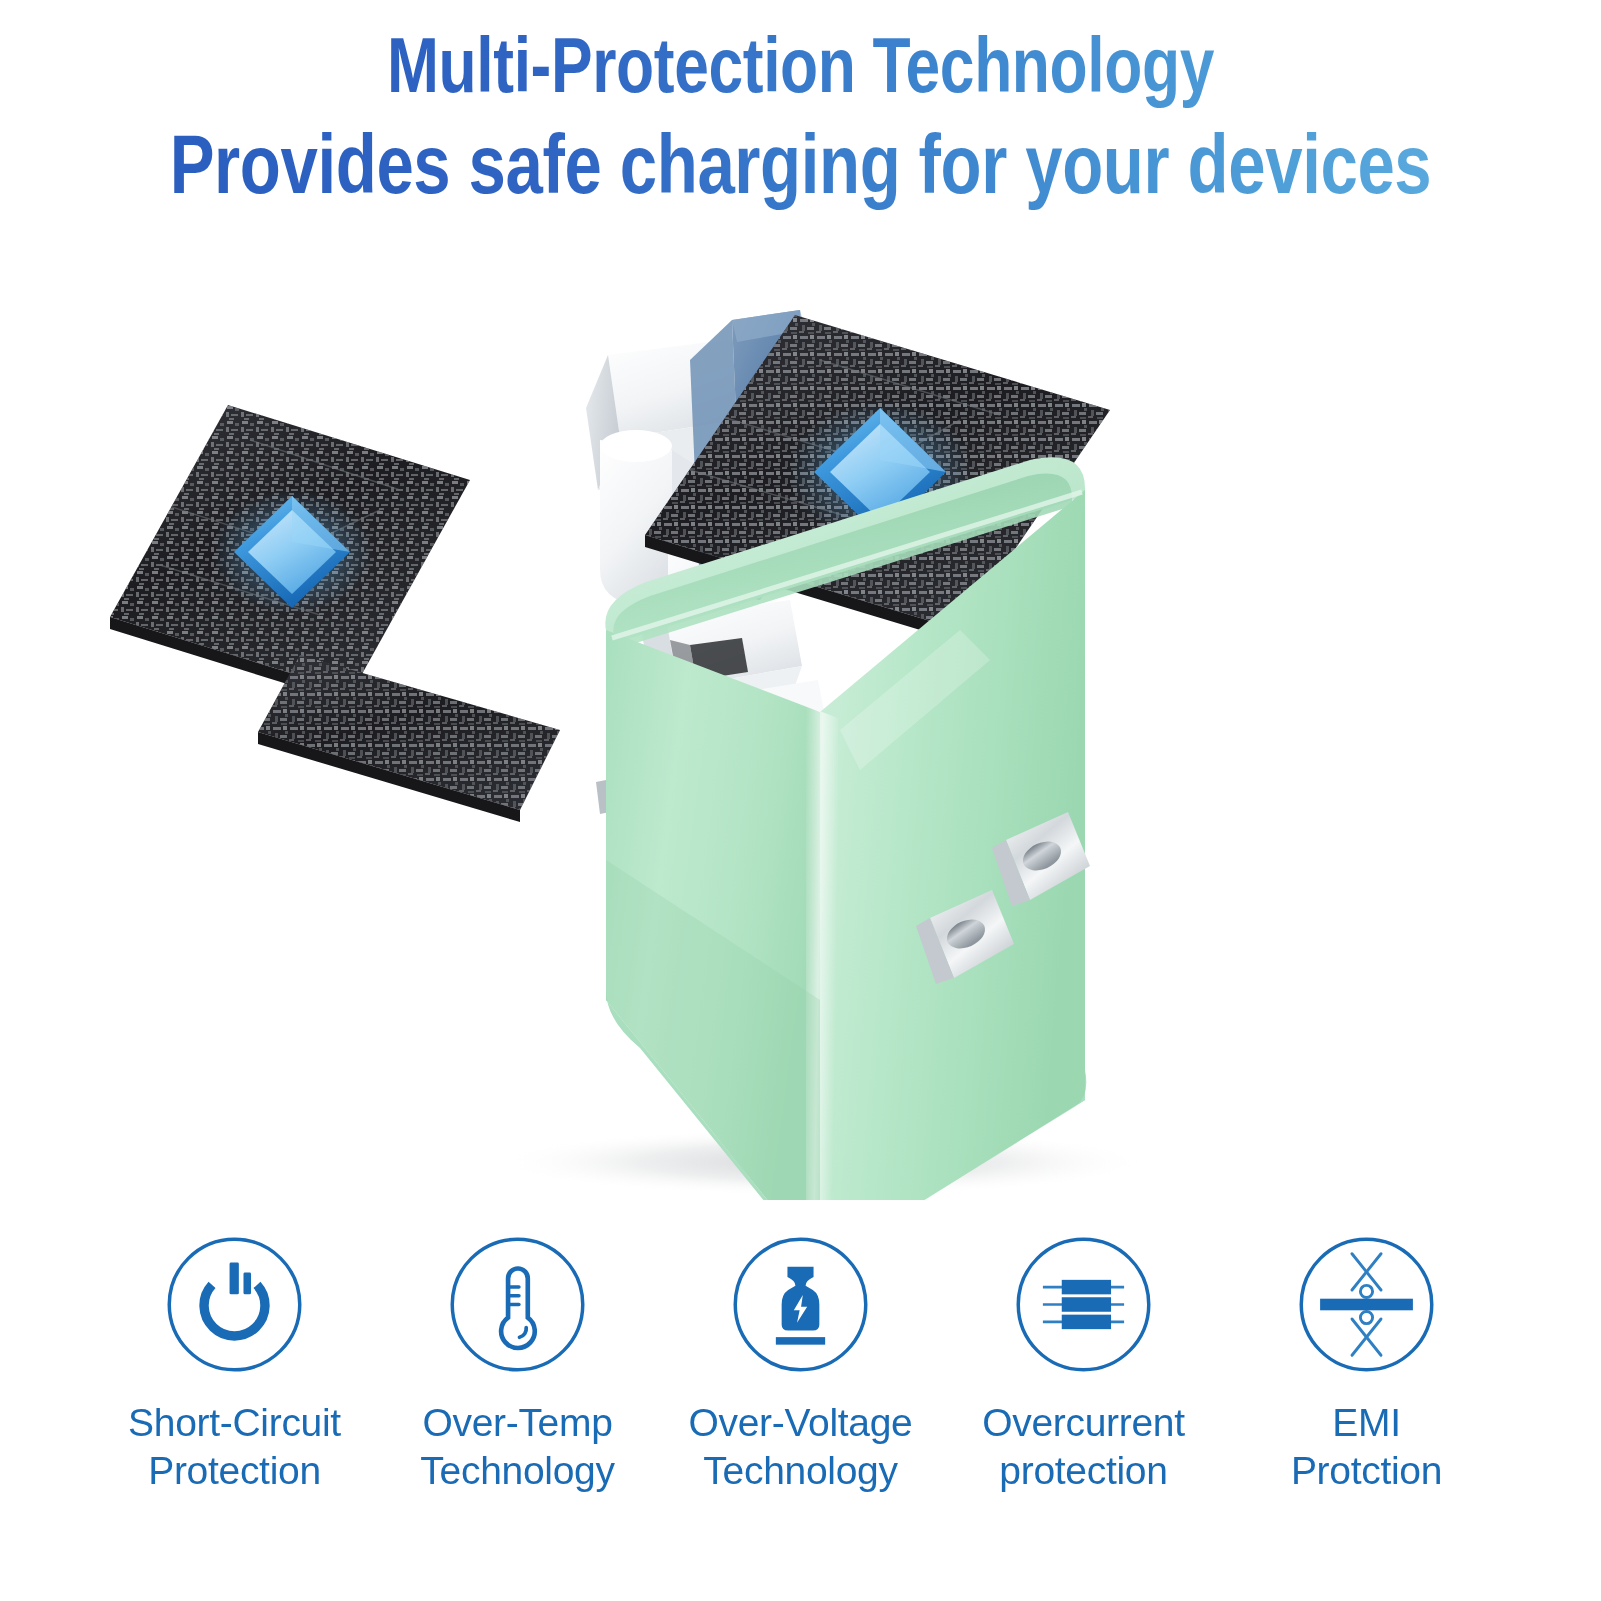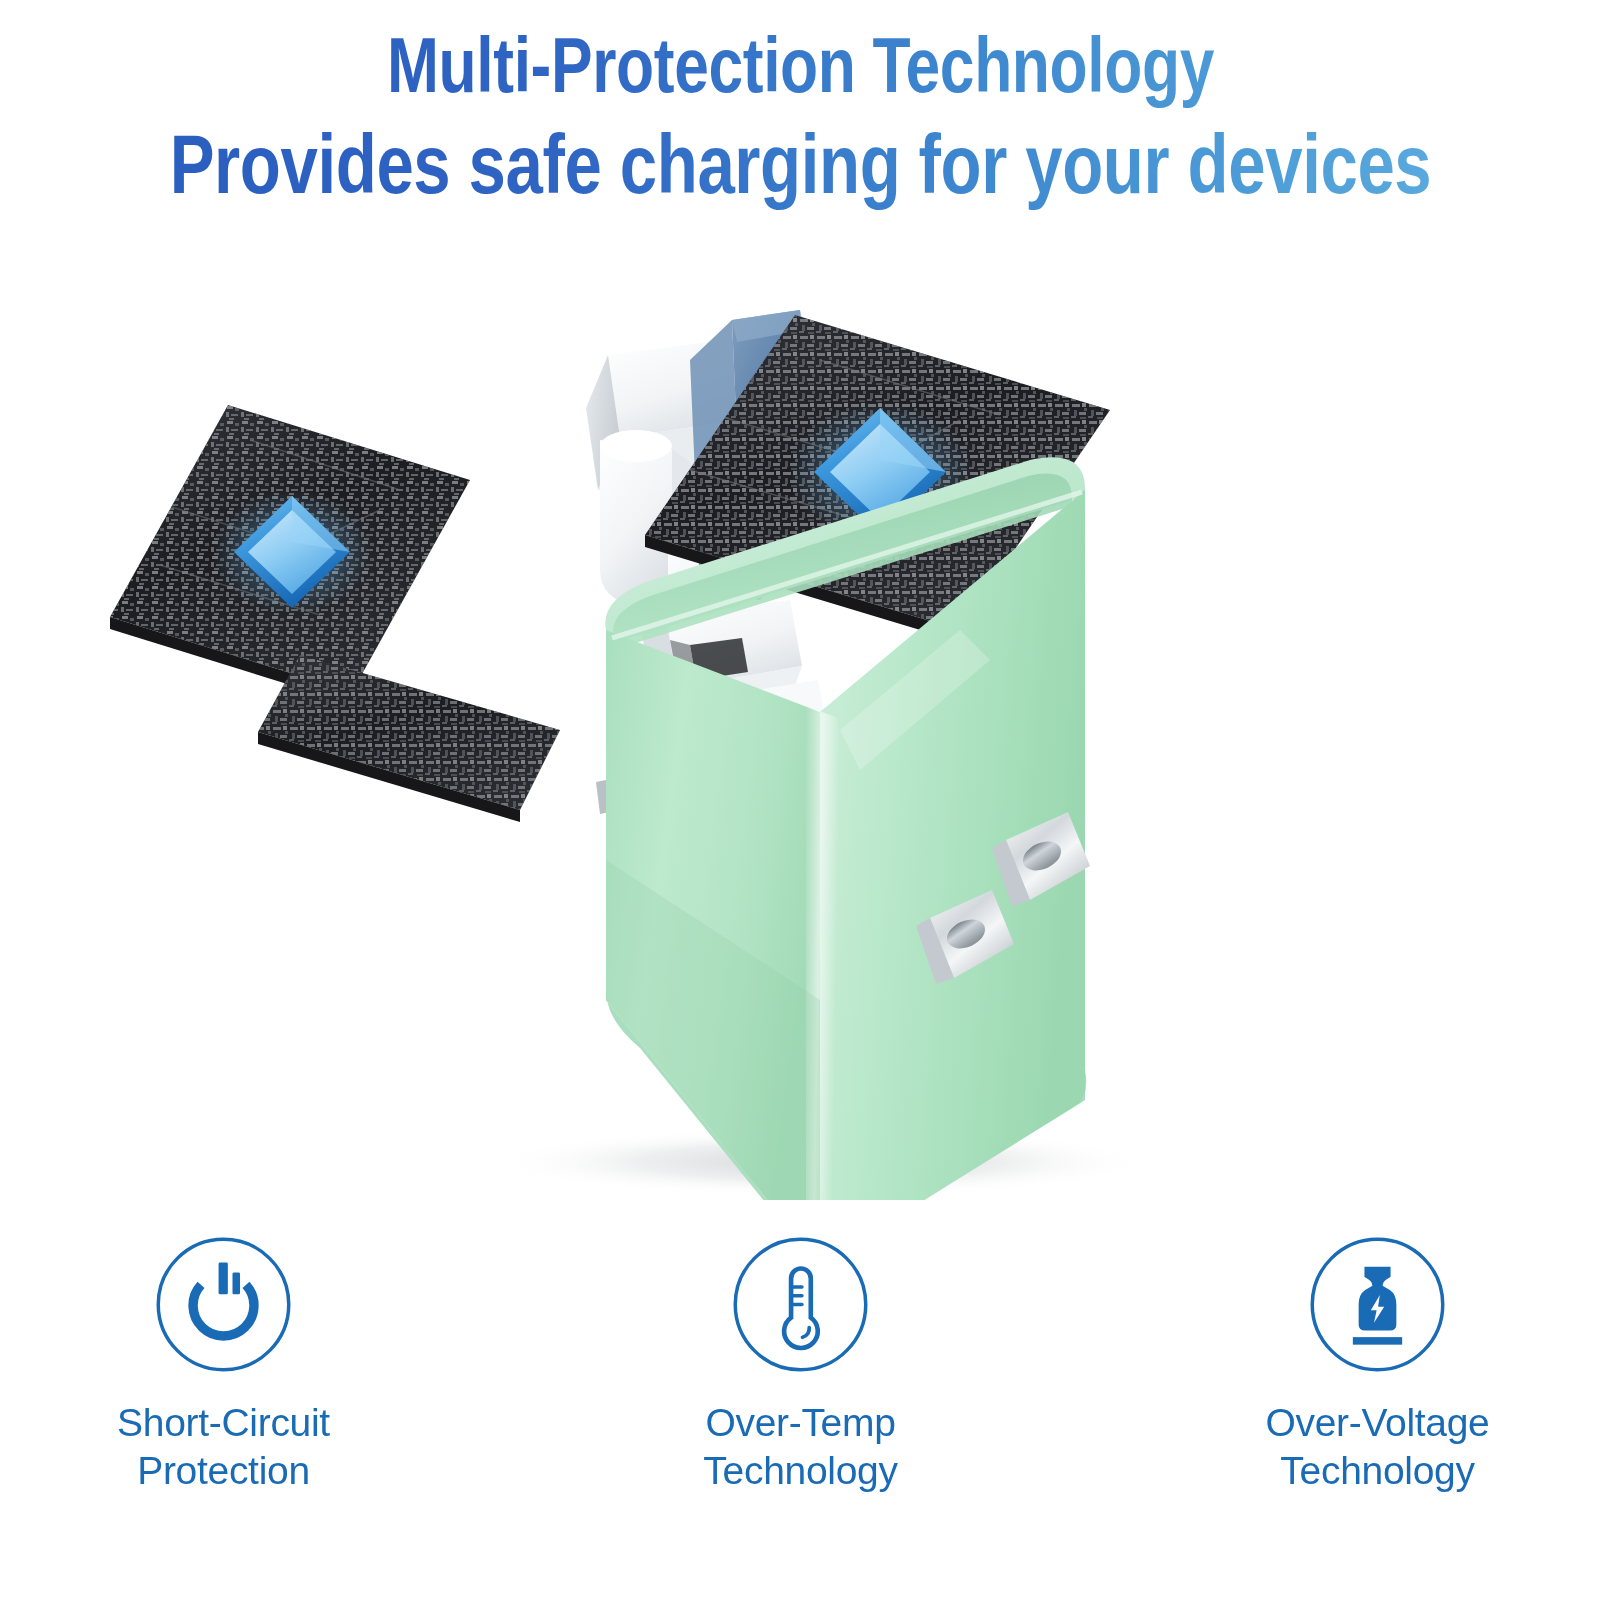--- a/index.html
+++ b/index.html
@@ -60,21 +60,21 @@
   }
   .product-svg { display: block; }
 
   
   .features {
     position: absolute;
     left: 82px;
     top: 1232px;
     width: 1437px;
     display: flex;
-    justify-content: space-between;
+    justify-content: center;
     align-items: flex-start;
   }
   .feature {
     width: 283px;
     display: flex;
     flex-direction: column;
     align-items: center;
   }
   .feature-icon-wrap {
     width: 145px;
@@ -393,15 +393,50 @@
                  Q63,68 58.5,68 L41.5,68 Q37,68 37,64 L37,50 Q37,43 41.5,40 L46.5,37
                  Q46.5,33.5 41,31 Z" fill="#1a6bb5"></path>
         <polygon points="51.6,43.5 45.4,54 49.4,54 47.6,62.5 54.6,51.5 50.4,51.5" fill="#ffffff"></polygon>
         <rect x="33" y="72.5" width="34" height="5.2" fill="#1a6bb5"></rect>
       </svg>
     </span>
     <span class="feature-label">Over-Voltage
 Technology</span>
   </div>
 
-
+  <div class="feature">
+    <span class="feature-icon-wrap">
+      <svg viewBox="0 0 100 100" width="145" height="145">
+        <circle cx="50" cy="50" r="45" fill="none" stroke="#1a6bb5" stroke-width="2.4"></circle>
+        <g stroke="#2f7fc4" stroke-width="1.8">
+          <line x1="22" y1="38" x2="78" y2="38"></line>
+          <line x1="22" y1="50" x2="78" y2="50"></line>
+          <line x1="22" y1="62" x2="78" y2="62"></line>
+        </g>
+        <rect x="35" y="33" width="34" height="10" fill="#1a6bb5"></rect>
+        <rect x="35" y="45" width="34" height="10" fill="#1a6bb5"></rect>
+        <rect x="35" y="57" width="34" height="10" fill="#1a6bb5"></rect>
+      </svg>
+    </span>
+    <span class="feature-label">Overcurrent
+protection</span>
+  </div>
+
+  <div class="feature">
+    <span class="feature-icon-wrap">
+      <svg viewBox="0 0 100 100" width="145" height="145">
+        <circle cx="50" cy="50" r="45" fill="none" stroke="#1a6bb5" stroke-width="2.4"></circle>
+        <g stroke="#2f7fc4" stroke-width="2" stroke-linecap="round" fill="none">
+          <line x1="40" y1="15" x2="60" y2="40"></line>
+          <line x1="60" y1="15" x2="40" y2="40"></line>
+          <line x1="40" y1="85" x2="60" y2="60"></line>
+          <line x1="60" y1="85" x2="40" y2="60"></line>
+        </g>
+        <circle cx="50" cy="41" r="4.2" fill="none" stroke="#2f7fc4" stroke-width="2"></circle>
+        <circle cx="50" cy="59" r="4.2" fill="none" stroke="#2f7fc4" stroke-width="2"></circle>
+        <rect x="18" y="46" width="64" height="8" fill="#1a6bb5"></rect>
+      </svg>
+    </span>
+    <span class="feature-label">EMI
+Protction</span>
+  </div>
 
 </div>
 
 </body></html>

